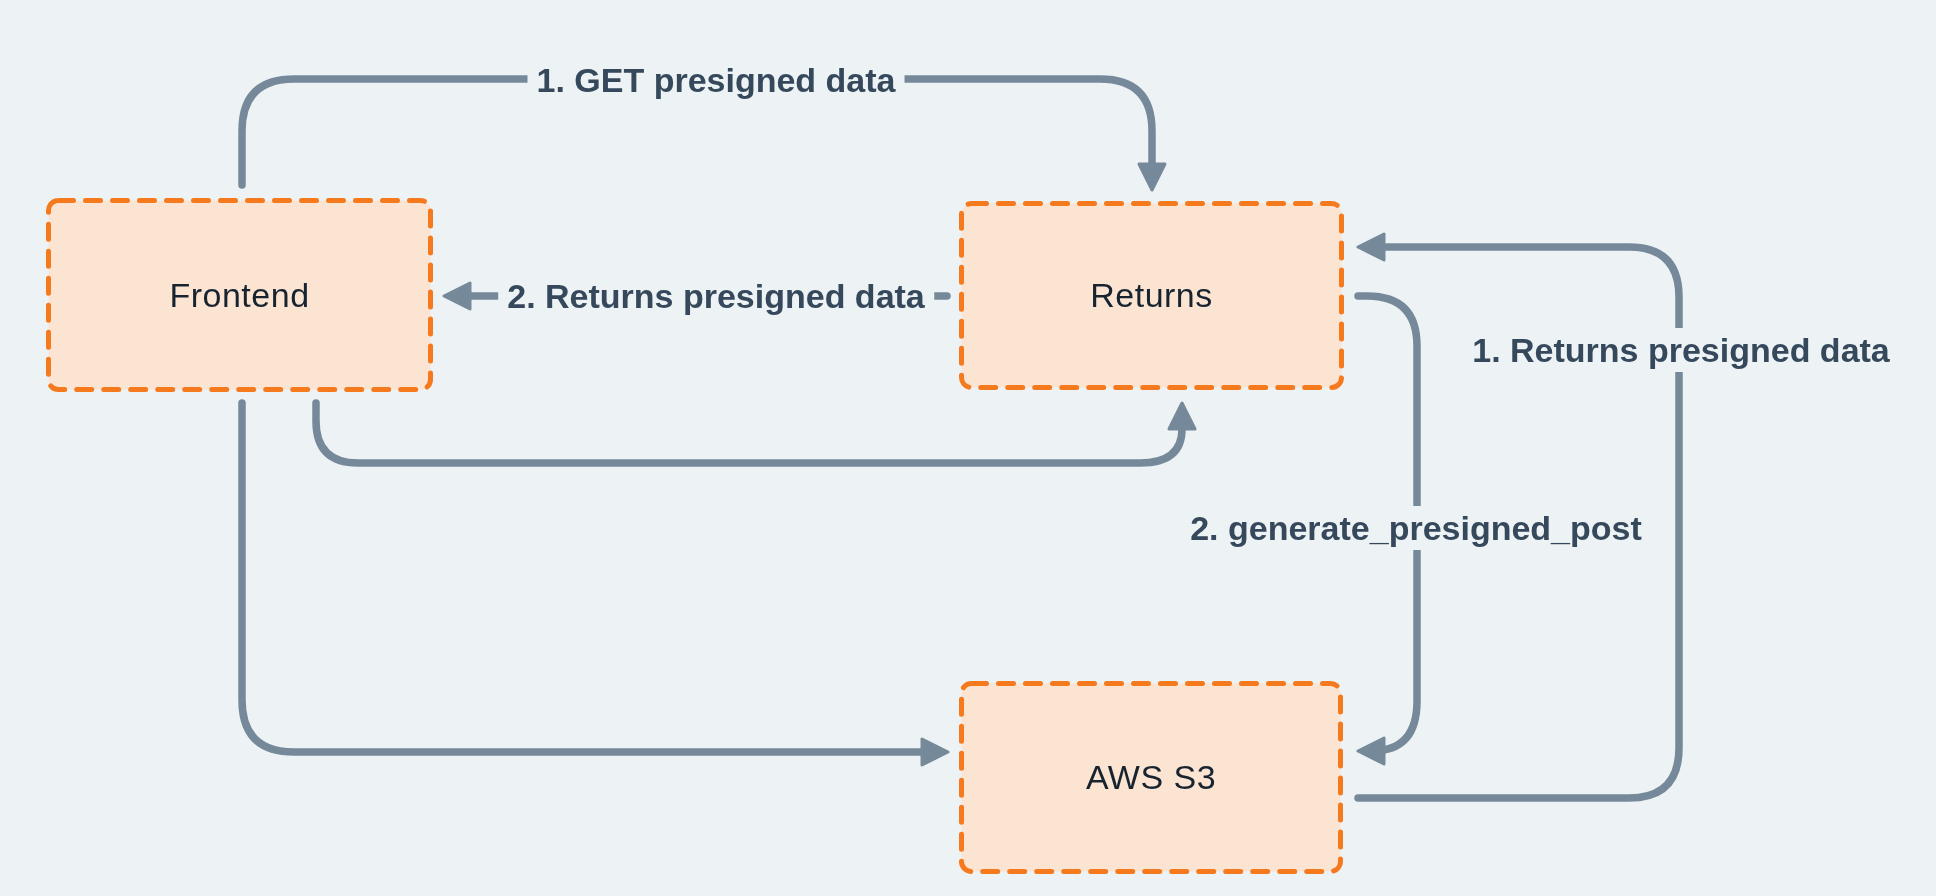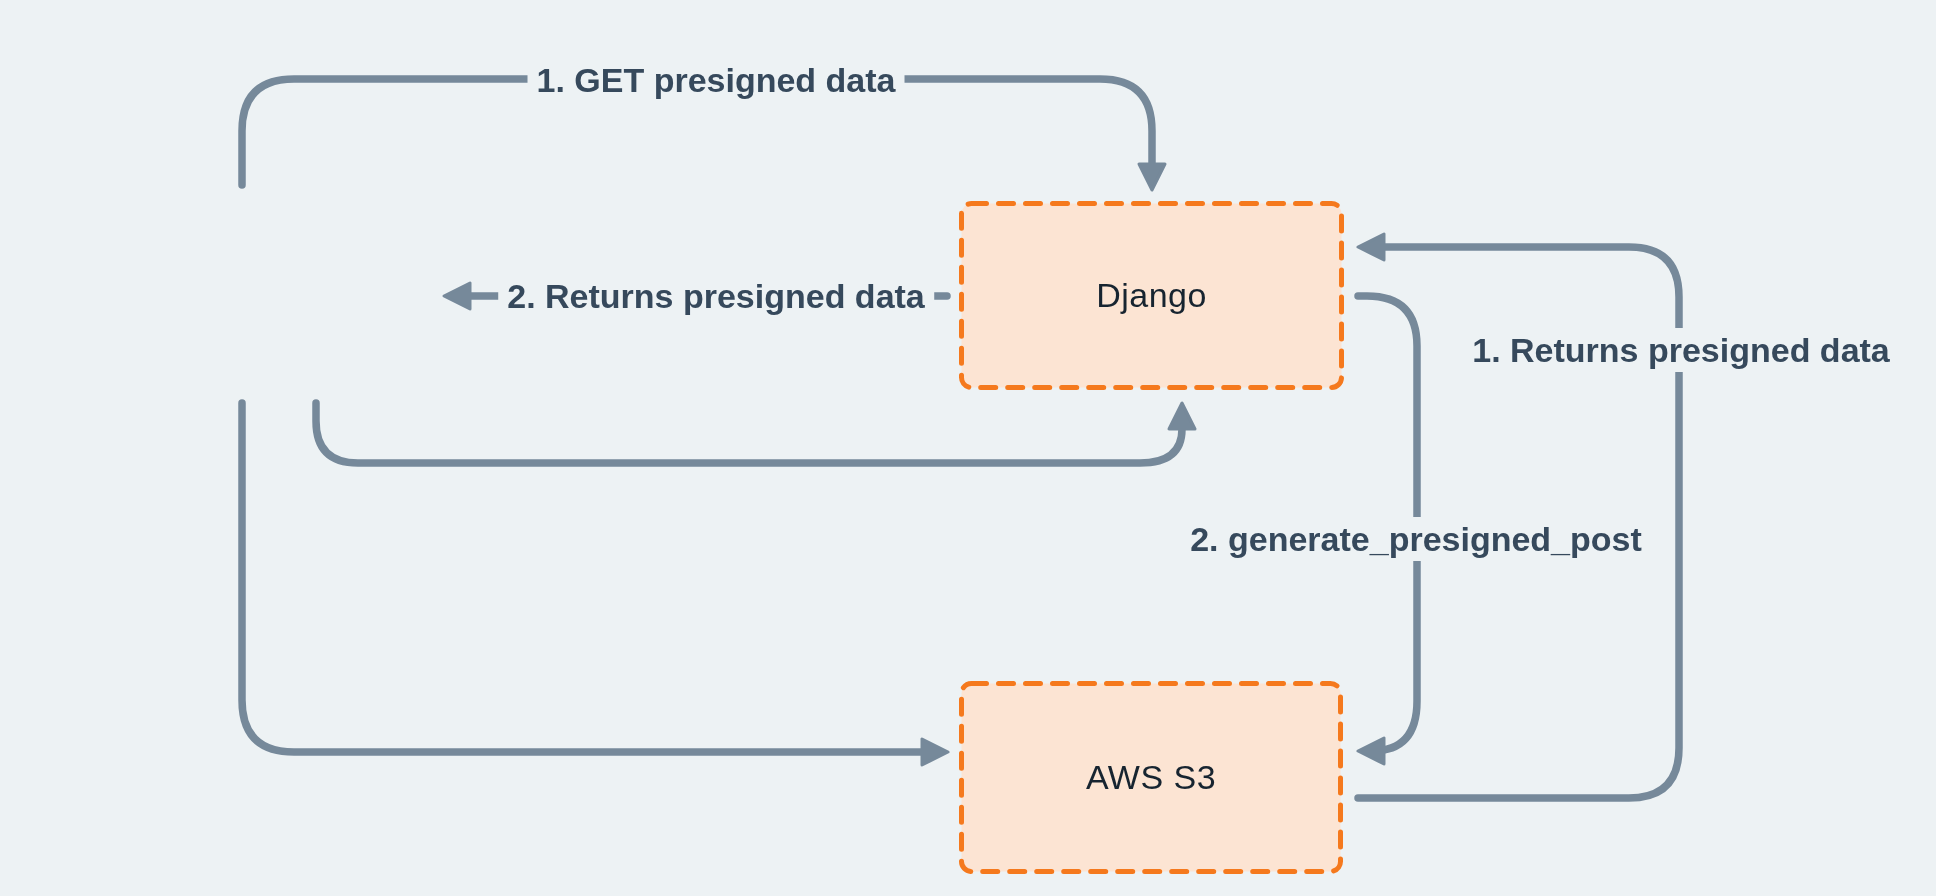--- a/index.html
+++ b/index.html
@@ -42,21 +42,21 @@
     background:var(--bg);
     font-size:34px;line-height:36px;padding:4px 9px;
     color:var(--label-text);
     white-space:pre;
     font-weight:bold;
   }
   .node-frontend{left:46px;top:198px;width:387px;height:194px;}
   .node-django{left:959px;top:201px;width:385px;height:189px;}
   .node-aws{left:959px;top:681px;width:384px;height:193px;}
   .l1{left:716px;top:80px;}
-  .l2{left:1416px;top:539px;text-align:center;}
+  .l2{left:1416px;top:528px;text-align:center;}
   .l3{left:1681px;top:350px;}
   .l4{left:716px;top:296px;}
   .l5{left:622px;top:752px;}
   .l6{left:708px;top:463px;}
 </style>
 </head>
 <body>
 
 <div class="canvas">
 
@@ -74,26 +74,32 @@
     <path class="wire" d="M 242 403 V 700 Q 242 752 294 752 H 922"></path>
     <path class="head" d="M 922 739 L 922 765 L 948 752 Z"></path>
 
     <path class="wire" d="M 1358 296 H 1367 Q 1417 296 1417 346 V 701 Q 1417 751 1372 751"></path>
     <path class="head" d="M 1384 738 L 1384 764 L 1358 751 Z"></path>
 
     <path class="wire" d="M 1358 798 H 1629 Q 1679 798 1679 748 V 297 Q 1679 247 1629 247 H 1384"></path>
     <path class="head" d="M 1384 234 L 1384 260 L 1358 247 Z"></path>
   </svg>
 
+  <div class="node node-frontend">
+    <svg width="387" height="194" viewBox="0 0 387 194">
+      <rect class="node-border" x="2.5" y="2.5" width="382" height="189" rx="10"></rect>
+    </svg>
+    <span class="node-label">Frontend</span>
+  </div>
 
   <div class="node node-django">
     <svg width="385" height="189" viewBox="0 0 385 189">
       <rect class="node-border" x="2.5" y="2.5" width="380" height="184" rx="10"></rect>
     </svg>
-    <span class="node-label">Django</span>
+    <span class="node-label">Returns</span>
   </div>
 
   <div class="node node-aws">
     <svg width="384" height="193" viewBox="0 0 384 193">
       <rect class="node-border" x="2.5" y="2.5" width="379" height="188" rx="10"></rect>
     </svg>
     <span class="node-label">AWS S3</span>
   </div>
 
   <div class="arrow-label l1">1. GET presigned data</div>

